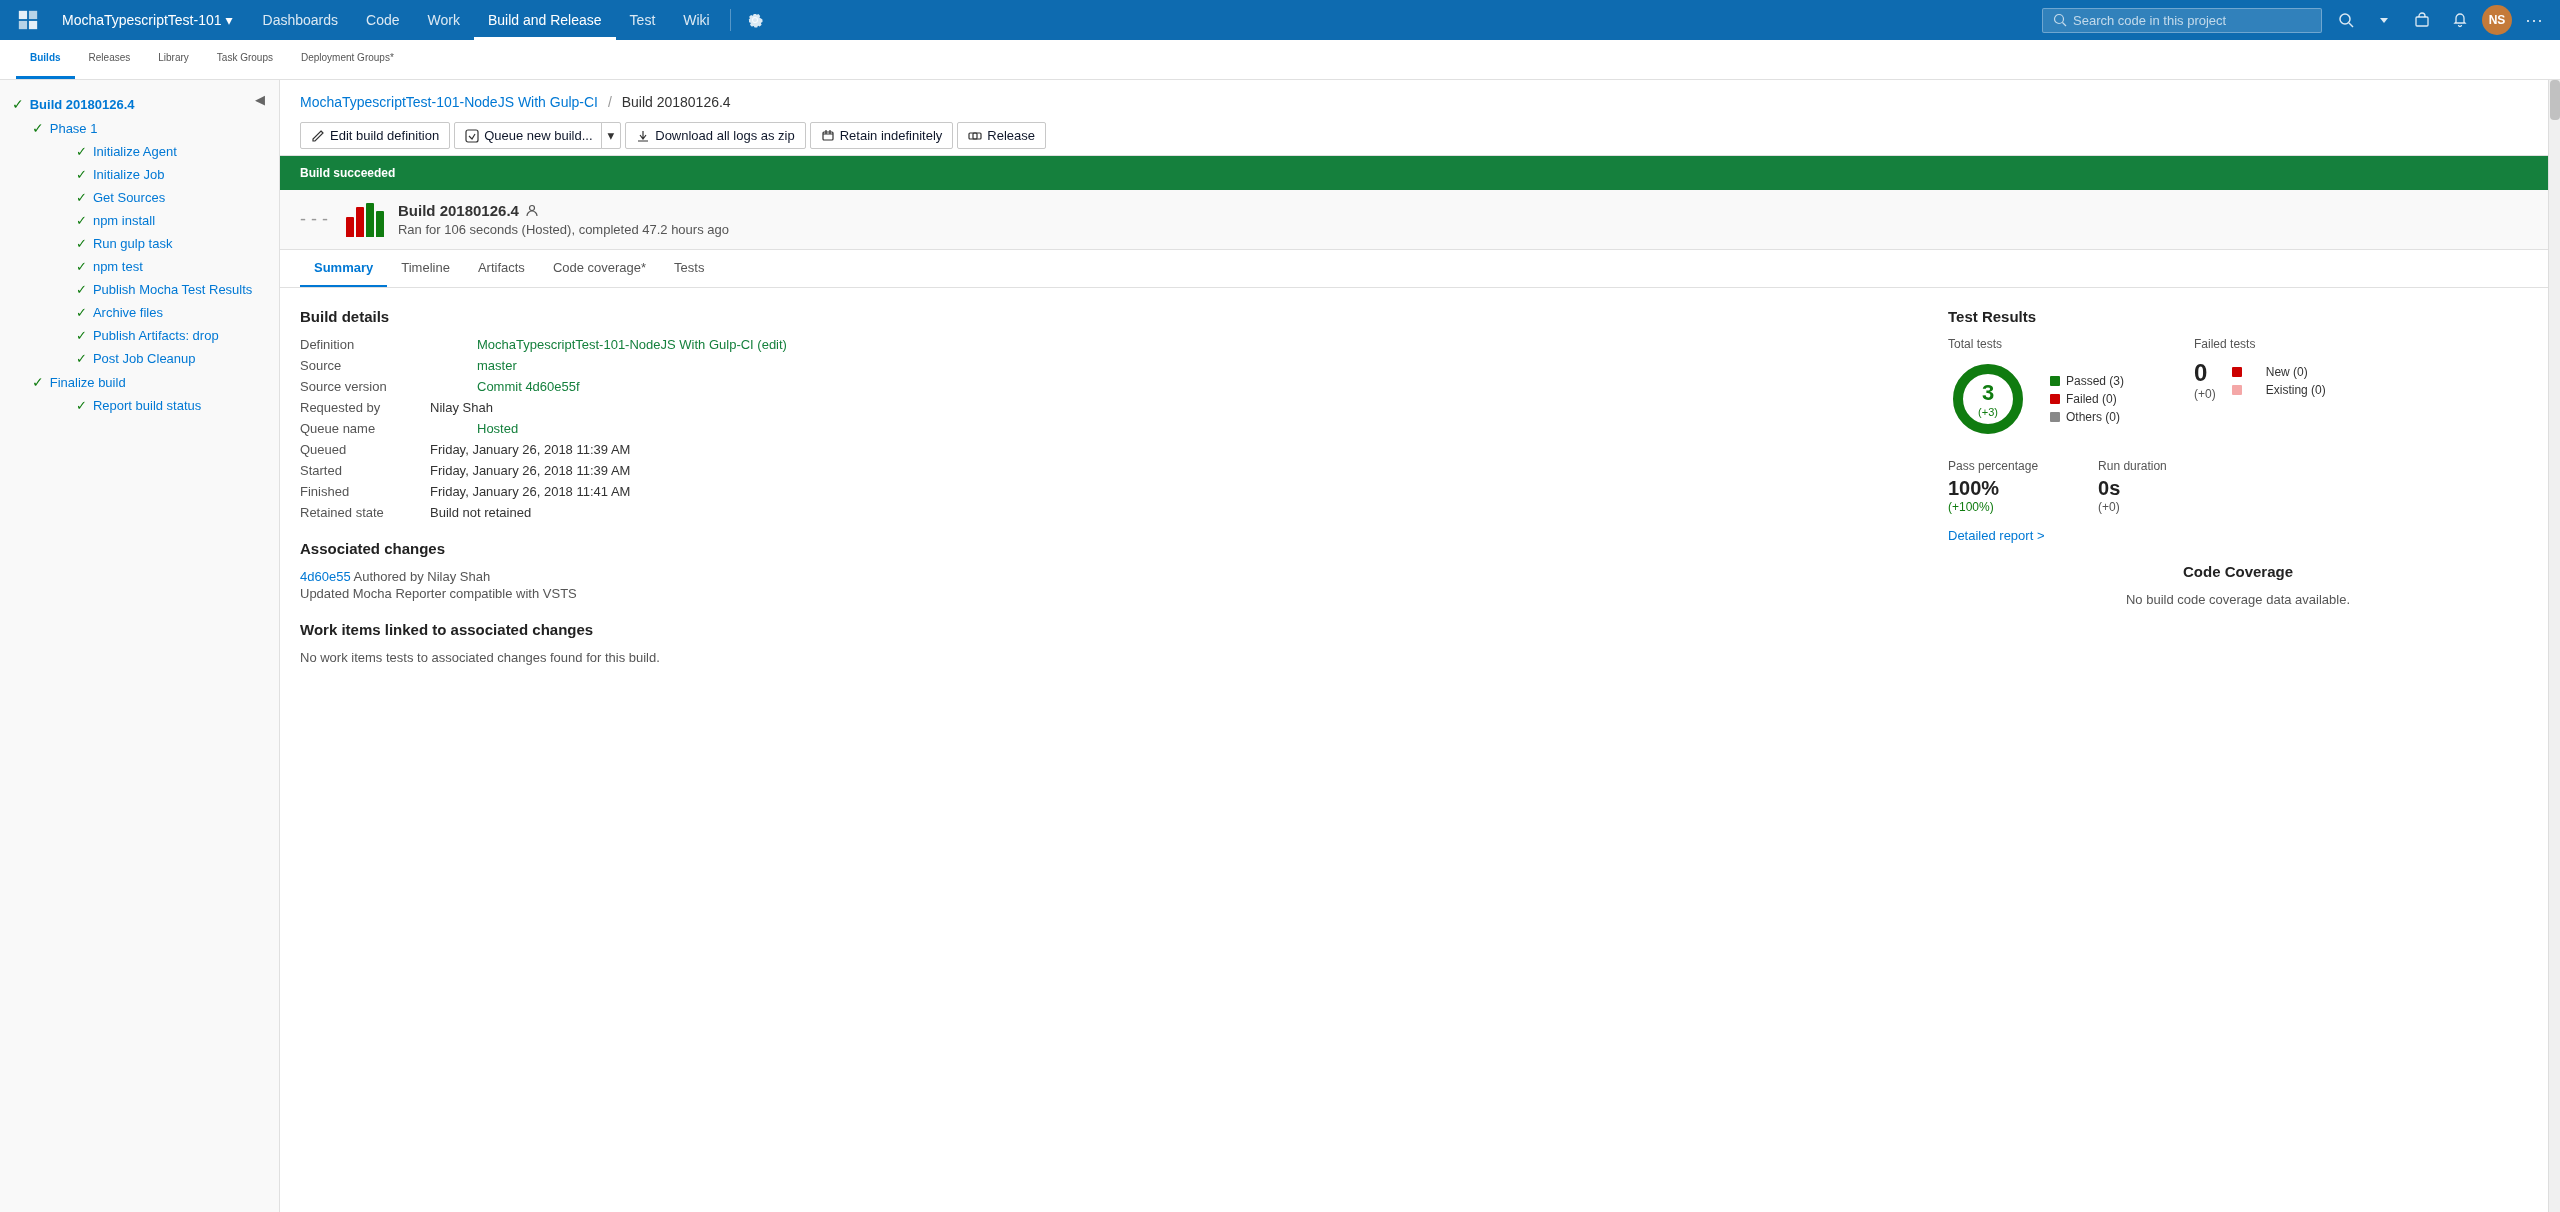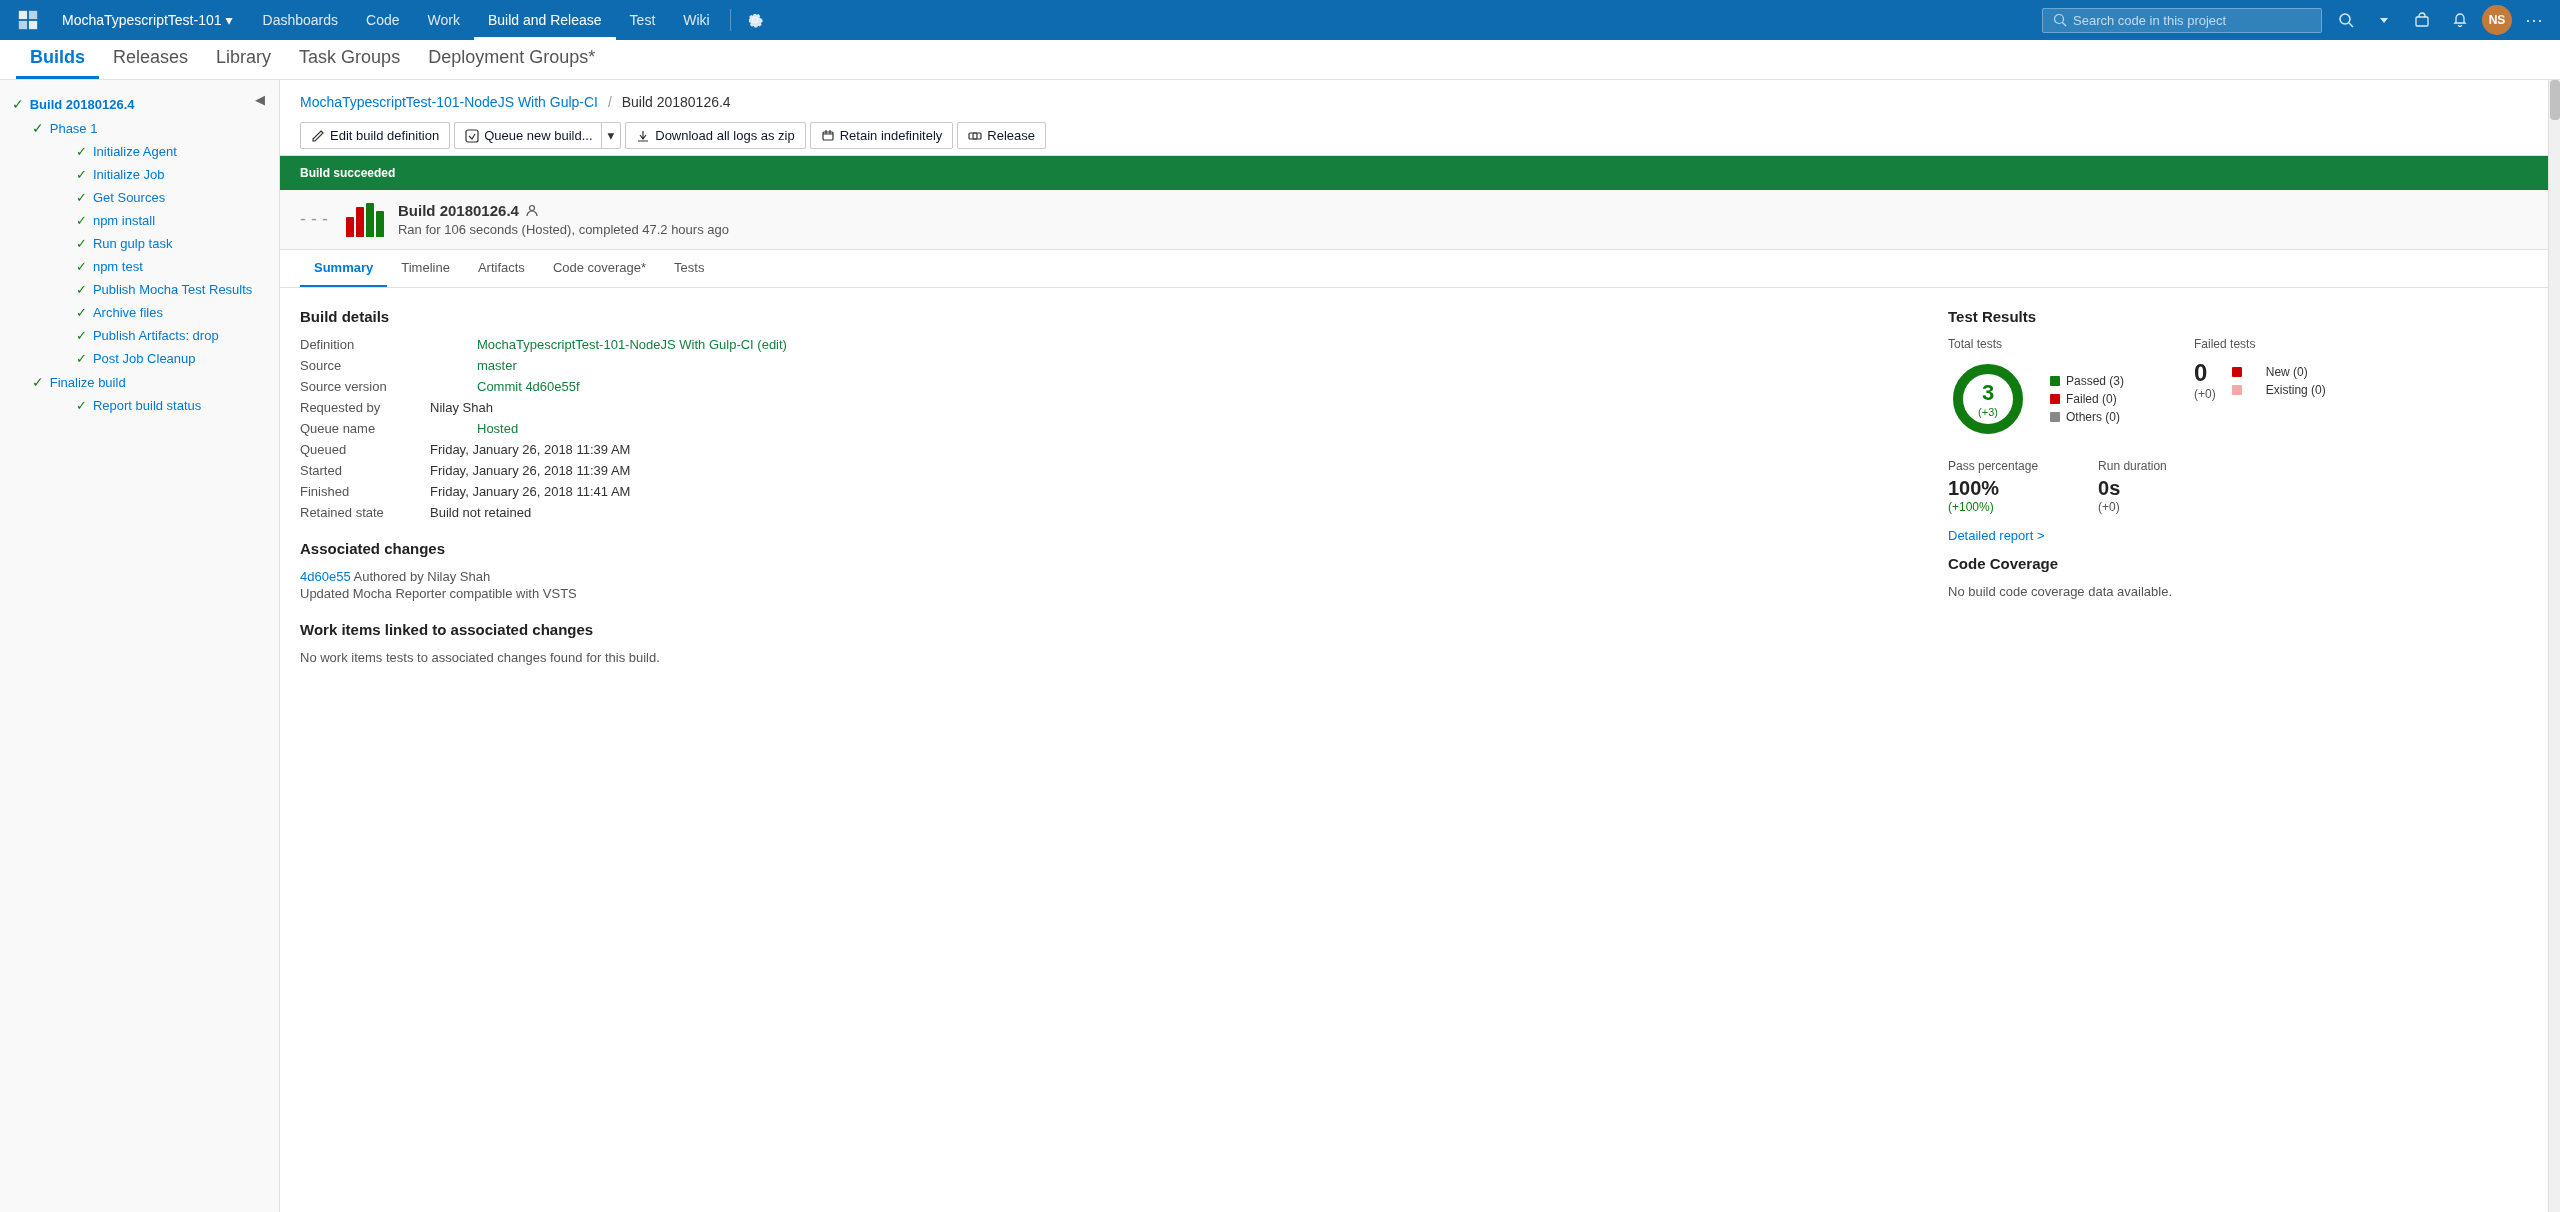--- a/index.html
+++ b/index.html
@@ -97,21 +97,21 @@
       border-bottom: 1px solid #e0e0e0;
       display: flex;
       align-items: flex-end;
       padding: 0 16px;
       height: 40px;
     }
     .sub-nav-tab {
       padding: 0 14px;
       height: 40px;
       display: flex; align-items: center;
-      font-size: 18px;
+      font-size: 10px;
       color: #555;
       cursor: pointer;
       border-bottom: 3px solid transparent;
       text-decoration: none;
     }
     .sub-nav-tab.active { color: #0078d4; border-bottom-color: #0078d4; font-weight: 600; }
 
     
     .main-layout {
       display: flex;
@@ -284,21 +284,21 @@
 
     .test-metrics { margin-top: 20px; display: flex; gap: 60px; }
     .metric-label { font-size: 12px; color: #555; margin-bottom: 4px; text-align: center; }
     .metric-value { font-size: 20px; font-weight: 600; color: #222; }
     .metric-change { font-size: 12px; color: #107c10; }
     .failed-value { font-size: 24px; font-weight: 600; color: #222; }
     .failed-change { font-size: 12px; color: #555; }
 
     .detailed-report-link { color: #0078d4; text-decoration: none; font-size: 13px; margin-top: 14px; display: inline-block; }
 
-    .code-coverage { margin-top: 12px; }
+    .code-coverage { margin-top: 20px; text-align: center; }
     .code-coverage-note { font-size: 13px; color: #555; }
 
     
     ::-webkit-scrollbar { width: 8px; }
     ::-webkit-scrollbar-track { background: #f1f1f1; }
     ::-webkit-scrollbar-thumb { background: #c1c1c1; border-radius: 4px; }
 
     .test-results-top {
       display: flex;
       gap: 30px;

